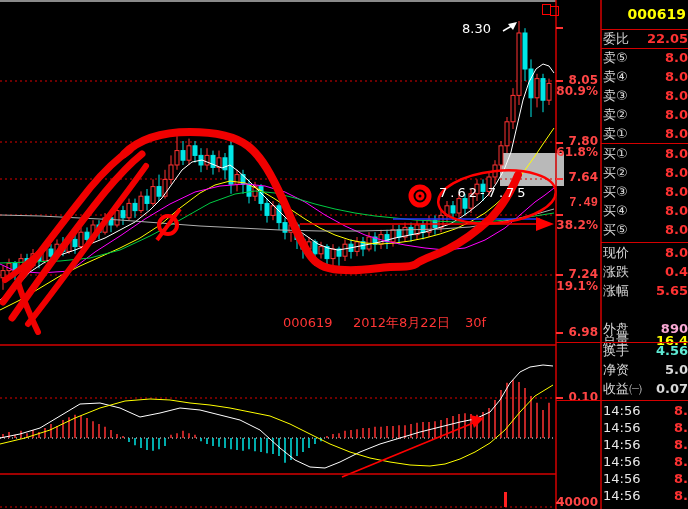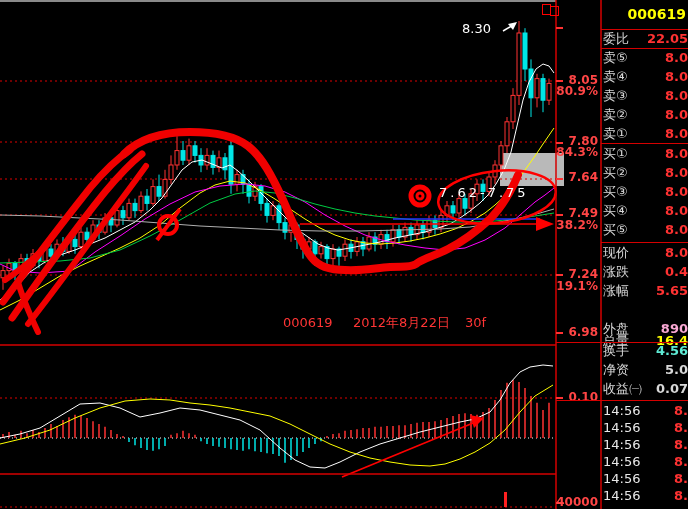--- a/index.html
+++ b/index.html
@@ -470,23 +470,23 @@
       </div>
       <div class="prow" style="top: 488px;">
         <span class="lbl" style="color: rgb(232, 232, 232);">14:56</span>
         <span class="val" style="color: rgb(255, 50, 50);">8.</span>
       </div>
     </div>
   <div id="axis">
       <div class="axlbl" style="top: 74px;">8.05</div>
       <div class="axlbl" style="top: 85px;">80.9%</div>
       <div class="axlbl" style="top: 135px;">7.80</div>
-      <div class="axlbl" style="top: 146px;">84.3%</div>
+      <div class="axlbl" style="top: 146px;">61.8%</div>
       <div class="axlbl" style="top: 171px;">7.64</div>
-      <div class="axlbl" style="top: 207px;">7.49</div>
+      <div class="axlbl" style="top: 197px; font-family: Liberation Mono, monospace;">7.49</div>
       <div class="axlbl" style="top: 219px;">38.2%</div>
       <div class="axlbl" style="top: 268px;">7.24</div>
       <div class="axlbl" style="top: 280px;">19.1%</div>
       <div class="axlbl" style="top: 326px;">6.98</div>
       <div class="axlbl" style="top: 391px;">0.10</div>
       <div class="axlbl" style="top: 496px;">40000</div>
     </div>
 <div class="pdiv" style="top: 29px; left: 601px; width: 87px;"></div>
     <div class="pdiv" style="top: 48px; left: 601px; width: 87px;"></div>
     <div class="pdiv" style="top: 143px; left: 601px; width: 87px;"></div>

